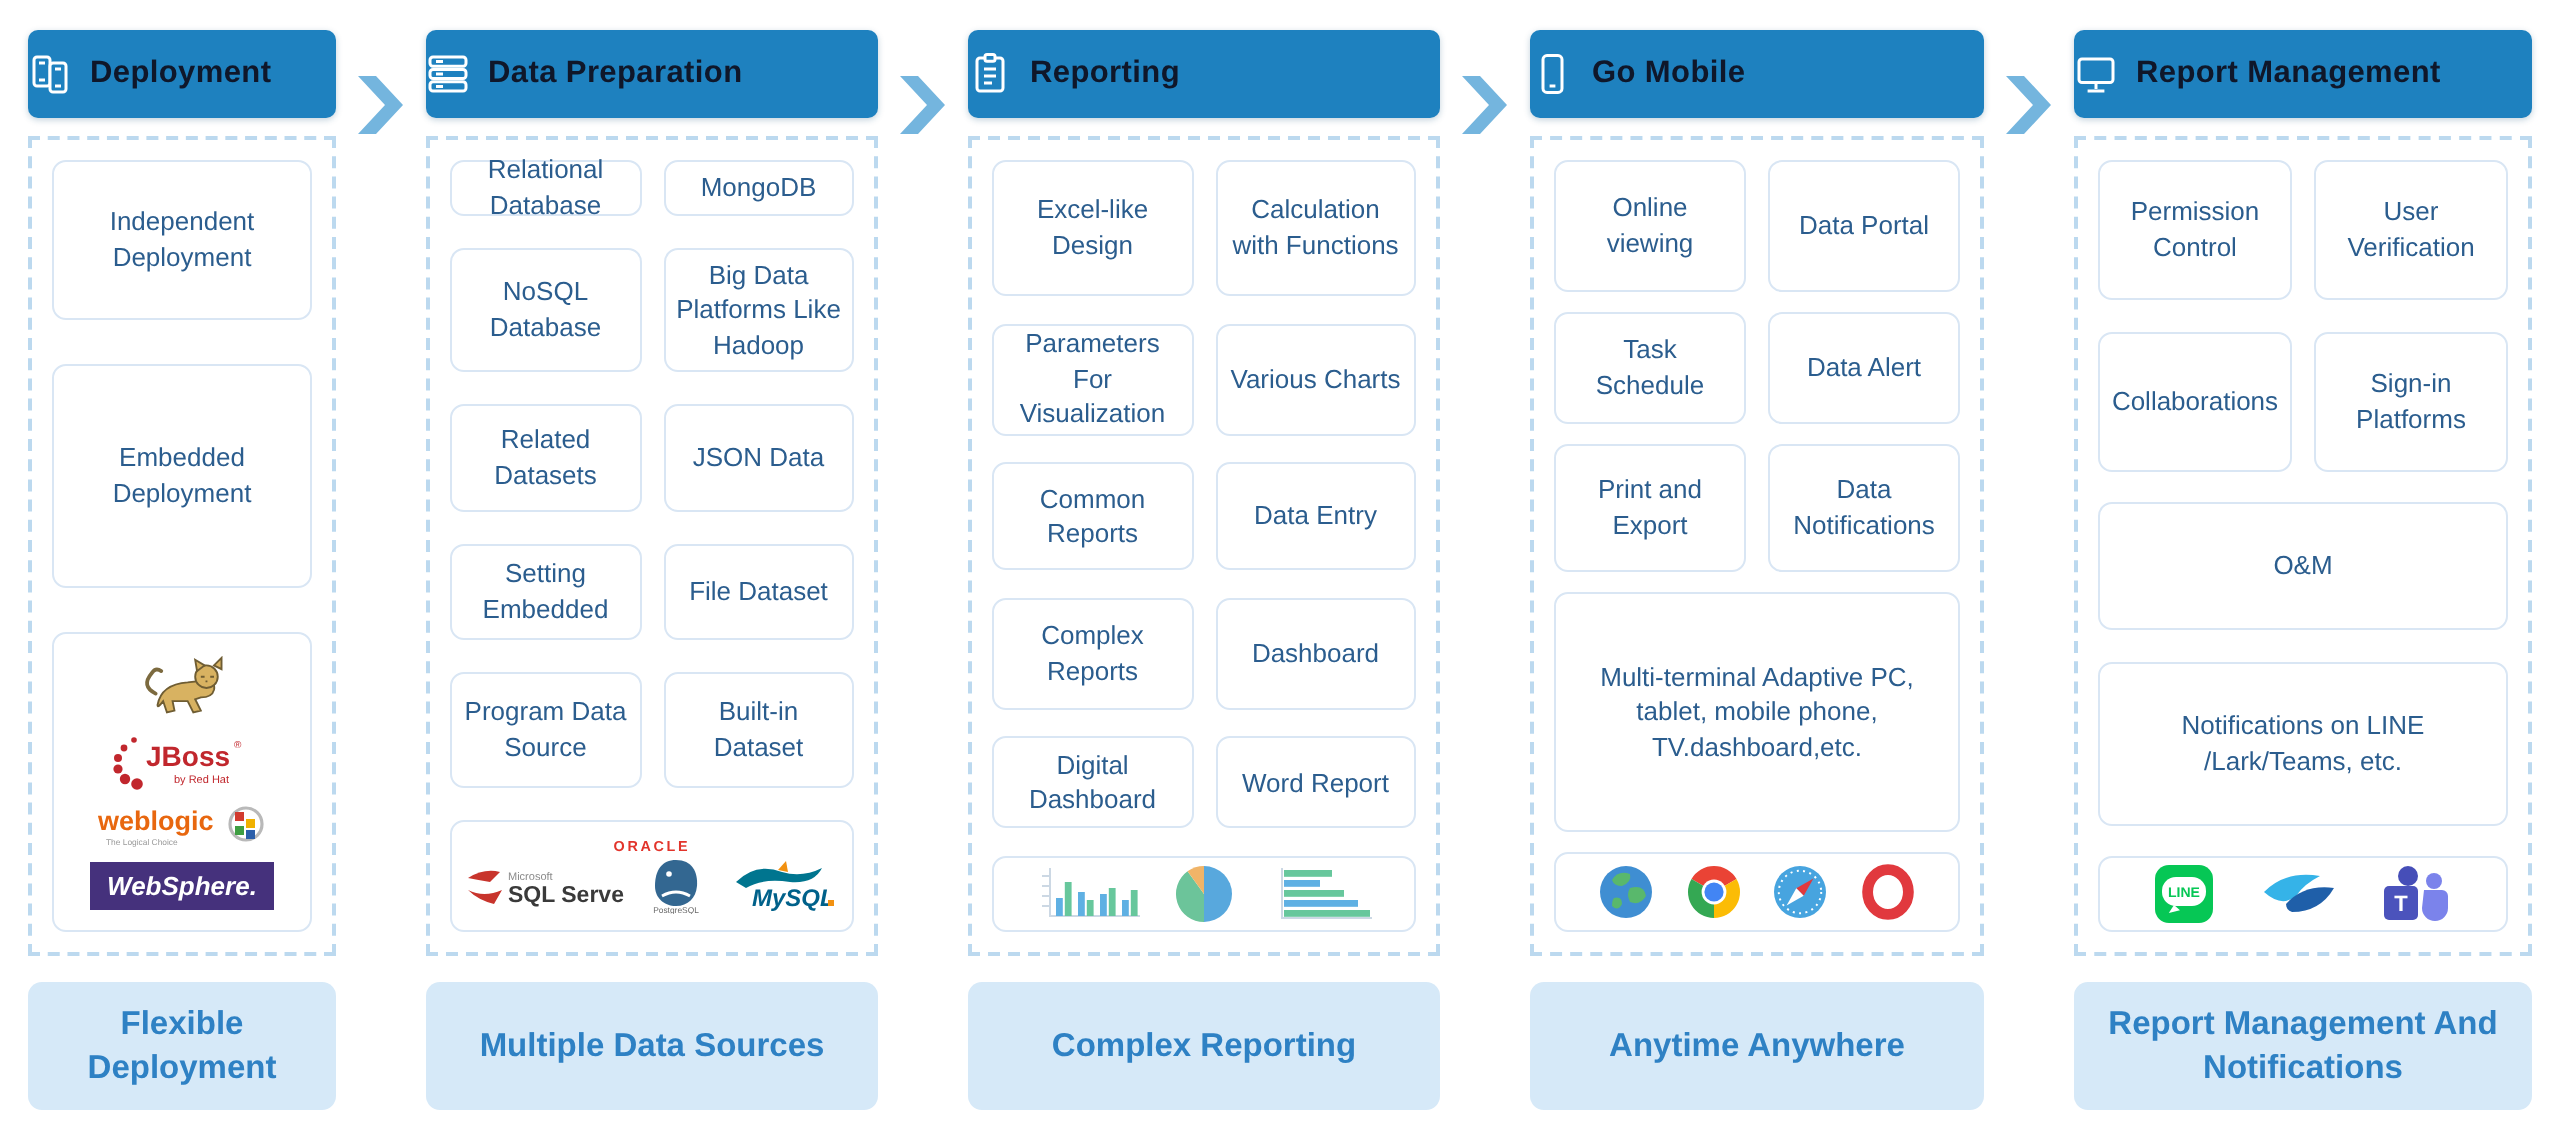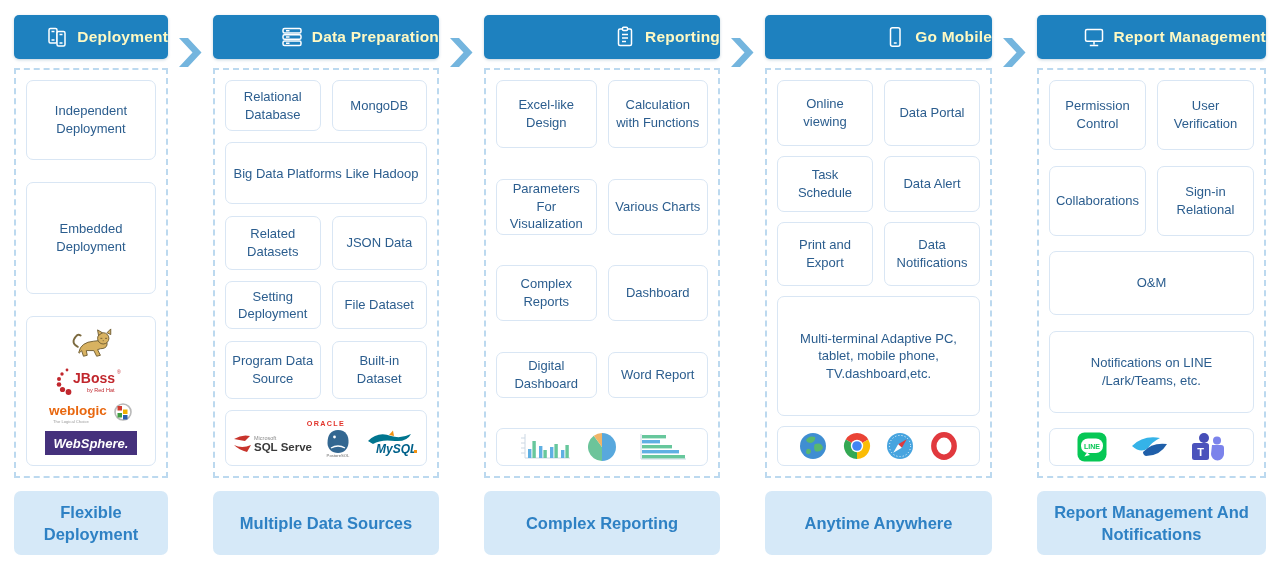--- a/index.html
+++ b/index.html
@@ -5,22 +5,22 @@
   html,body{margin:0;padding:0;}
   body{
     width:1280px;height:571px;background:#ffffff;
     font-family:"Liberation Sans", sans-serif;
     overflow:hidden;
   }
   .board{display:flex;align-items:flex-start;padding:15px 14px 0;}
   .col{display:flex;flex-direction:column;}
   .w1{width:154px}.w2{width:226px}.w3{width:236px}.w4{width:227px}.w5{width:229px}
   .hd{
-    height:44px;background:#1e81bf;border-radius:5px;color:#fef9c3;
-    display:flex;align-items:center;justify-content:flex-end;gap:9px;
+    height:44px;background:#1e81bf;border-radius:5px;color:#0f172a;
+    display:flex;align-items:center;justify-content:flex-start;gap:9px;
     font-size:15.5px;font-weight:700;letter-spacing:.2px;
     box-shadow:0 1px 3px rgba(20,80,120,.25);
   }
   .sep{flex:1;display:flex;justify-content:center;padding-top:23px;}
   .panel{
     margin-top:9px;height:410px;box-sizing:border-box;
     border:2px dashed #bcd9ef;padding:10px;
     display:flex;flex-direction:column;justify-content:space-between;
   }
   .row{display:flex;gap:11px;}
@@ -106,33 +106,34 @@
     <div class="hd">
       <svg class="hicon" width="22" height="22" viewBox="0 0 22 22" fill="none" stroke="#fff" stroke-width="1.5">
         <rect x="2" y="2.5" width="18" height="4.6" rx="1.5"></rect>
         <rect x="2" y="8.7" width="18" height="4.6" rx="1.5"></rect>
         <rect x="2" y="14.9" width="18" height="4.6" rx="1.5"></rect>
         <path d="M5 4.8 h3.5 M5 11 h3.5 M5 17.2 h3.5"></path>
       </svg>
       <span>Data Preparation</span>
     </div>
     <div class="panel">
-      <div class="row" style="height:51px">
+      <div class="row" style="height:28px">
         <div class="card">Relational Database</div>
         <div class="card">MongoDB</div>
       </div>
       <div class="row" style="height:62px">
+        <div class="card">NoSQL Database</div>
         <div class="card">Big Data Platforms Like Hadoop</div>
       </div>
       <div class="row" style="height:54px">
         <div class="card">Related Datasets</div>
         <div class="card">JSON Data</div>
       </div>
       <div class="row" style="height:48px">
-        <div class="card">Setting Deployment</div>
+        <div class="card">Setting Embedded</div>
         <div class="card">File Dataset</div>
       </div>
       <div class="row" style="height:58px">
         <div class="card">Program Data Source</div>
         <div class="card">Built-in Dataset</div>
       </div>
       <div class="card logos" style="height:56px;gap:2px">
         <svg width="96" height="15" viewBox="0 0 96 15">
           <text x="48" y="12.5" font-size="13.5" font-weight="bold" letter-spacing="2.5" fill="#e2342b" text-anchor="middle">ORACLE</text>
         </svg>
@@ -178,20 +179,24 @@
     </div>
     <div class="panel">
       <div class="row" style="height:68px">
         <div class="card">Excel-like Design</div>
         <div class="card">Calculation with Functions</div>
       </div>
       <div class="row" style="height:56px">
         <div class="card">Parameters For Visualization</div>
         <div class="card">Various Charts</div>
       </div>
+      <div class="row" style="height:54px">
+        <div class="card">Common Reports</div>
+        <div class="card">Data Entry</div>
+      </div>
       <div class="row" style="height:56px">
         <div class="card">Complex Reports</div>
         <div class="card">Dashboard</div>
       </div>
       <div class="row" style="height:46px">
         <div class="card">Digital Dashboard</div>
         <div class="card">Word Report</div>
       </div>
       <div class="card iconsrow" style="height:38px">
         <svg width="56" height="30" viewBox="0 0 56 30">
@@ -296,21 +301,21 @@
       </svg>
       <span>Report Management</span>
     </div>
     <div class="panel">
       <div class="row" style="height:70px">
         <div class="card">Permission Control</div>
         <div class="card">User Verification</div>
       </div>
       <div class="row" style="height:70px">
         <div class="card">Collaborations</div>
-        <div class="card">Sign-in Relational</div>
+        <div class="card">Sign-in Platforms</div>
       </div>
       <div class="card" style="height:64px">O&amp;M</div>
       <div class="card" style="height:82px;padding:6px 23px">Notifications on LINE /Lark/Teams, etc.</div>
       <div class="card iconsrow" style="height:38px">
         <svg width="30" height="30" viewBox="0 0 30 30">
           <rect x="0.5" y="0.5" width="29" height="29" rx="7" fill="#06c755"></rect>
           <rect x="4" y="6.5" width="22" height="14.5" rx="7" fill="#ffffff"></rect>
           <path d="M10 20.5 l-2.6 4 l5.6 -1.4 Z" fill="#ffffff"></path>
           <text x="15" y="16.6" font-size="7" font-weight="bold" fill="#06c755" text-anchor="middle">LINE</text>
         </svg>

